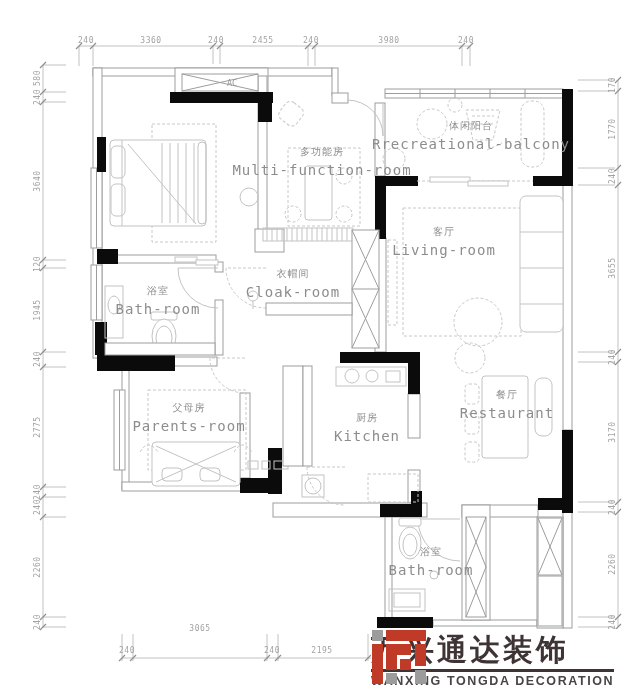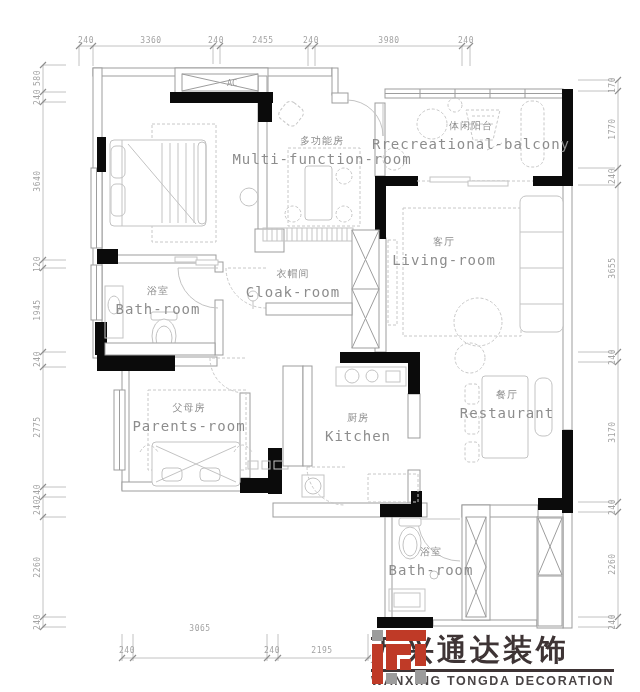--- a/index.html
+++ b/index.html
@@ -321,45 +321,45 @@
   <div class="dimv" style="left:612px;top:564px">2260</div>
   <div class="dimv" style="left:612px;top:622px">240</div>
 </div>
 <div>
   <div class="dim" style="left:127px;top:650px">240</div>
   <div class="dim" style="left:200px;top:628px">3065</div>
   <div class="dim" style="left:272px;top:650px">240</div>
   <div class="dim" style="left:322px;top:650px">2195</div>
 </div>
 
-<div class="room" style="left:322px;top:152px">
+<div class="room" style="left:322px;top:163px">
   <span class="zh">多功能房</span>
   <span class="en">Multi-function-room</span>
 </div>
 <div class="room" style="left:471px;top:137px">
   <span class="zh">体闲阳台</span>
   <span class="en">Rrecreational-balcony</span>
 </div>
-<div class="room" style="left:444px;top:253px">
+<div class="room" style="left:444px;top:243px">
   <span class="zh">客厅</span>
   <span class="en">Living-room</span>
 </div>
 <div class="room" style="left:158px;top:302px">
   <span class="zh">浴室</span>
   <span class="en">Bath-room</span>
 </div>
 <div class="room" style="left:293px;top:285px">
   <span class="zh">衣帽间</span>
   <span class="en">Cloak-room</span>
 </div>
 <div class="room" style="left:189px;top:419px">
   <span class="zh">父母房</span>
   <span class="en">Parents-room</span>
 </div>
-<div class="room" style="left:358px;top:429px">
+<div class="room" style="left:367px;top:429px">
   <span class="zh">厨房</span>
   <span class="en">Kitchen</span>
 </div>
 <div class="room" style="left:507px;top:406px">
   <span class="zh">餐厅</span>
   <span class="en">Restaurant</span>
 </div>
 <div class="room" style="left:431px;top:563px">
   <span class="zh">浴室</span>
   <span class="en">Bath-room</span>

